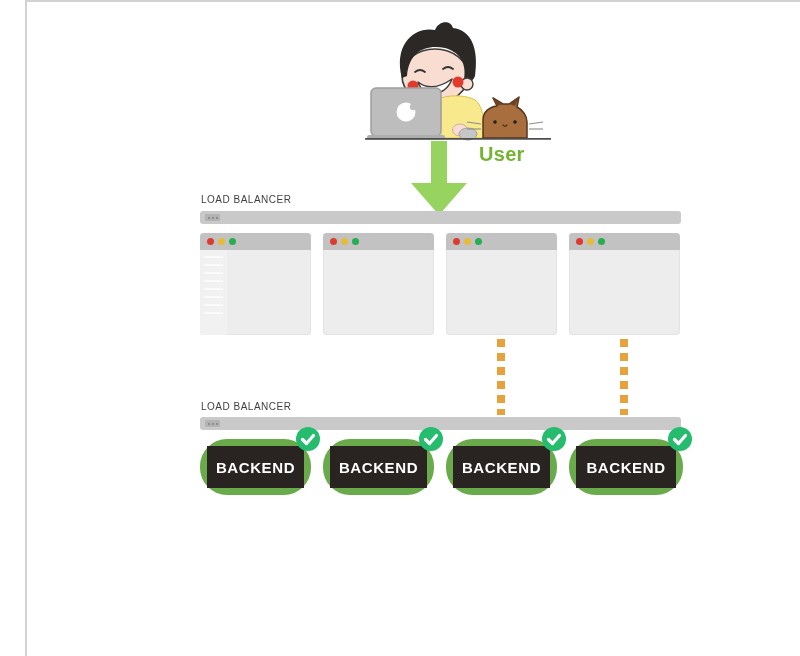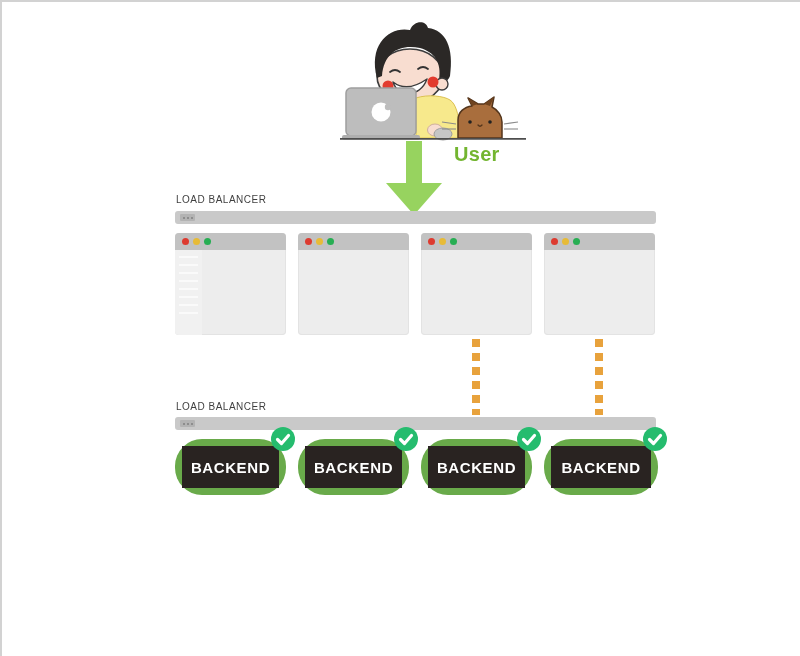--- a/index.html
+++ b/index.html
@@ -1,19 +1,19 @@
 <!DOCTYPE html>
 <html><head>
 <meta charset="utf-8">
 <style>
   html,body{margin:0;padding:0;background:#fff;}
   body{width:800px;height:656px;position:relative;overflow:hidden;
        font-family:"Liberation Sans","DejaVu Sans",sans-serif;}
   .stage{position:absolute;inset:0;background:#fff;
-         border-top:2px solid #d2d2d2;border-left:2px solid #d2d2d2;}
+         border-top:2px solid #d2d2d2;border-left:2px solid #d2d2d2;margin-left:25px;}
   .abs{position:absolute;}
 
   
   .illustration{left:330px;top:16px;width:200px;height:126px;}
   .user-label{left:452px;top:141px;font-size:20px;font-weight:bold;color:#73b530;letter-spacing:.3px;}
 
   
   .down-arrow{left:384px;top:139px;width:56px;height:74px;}
 
   

